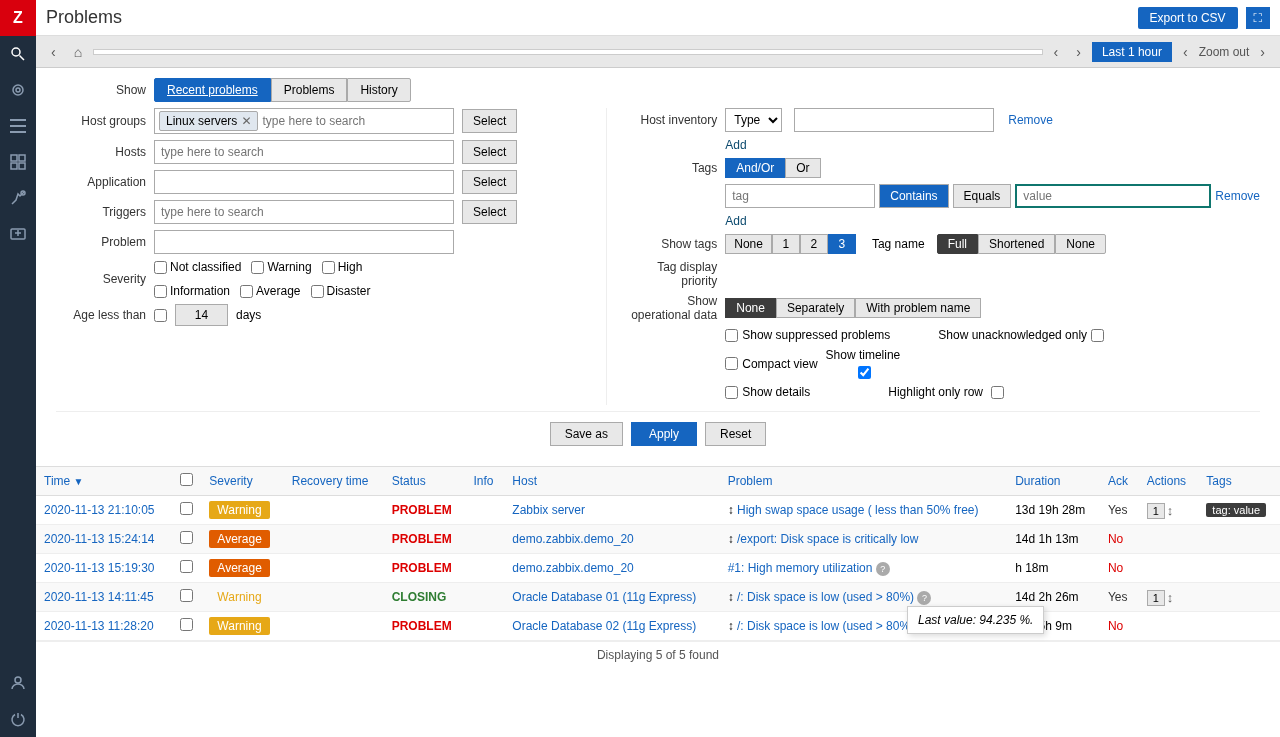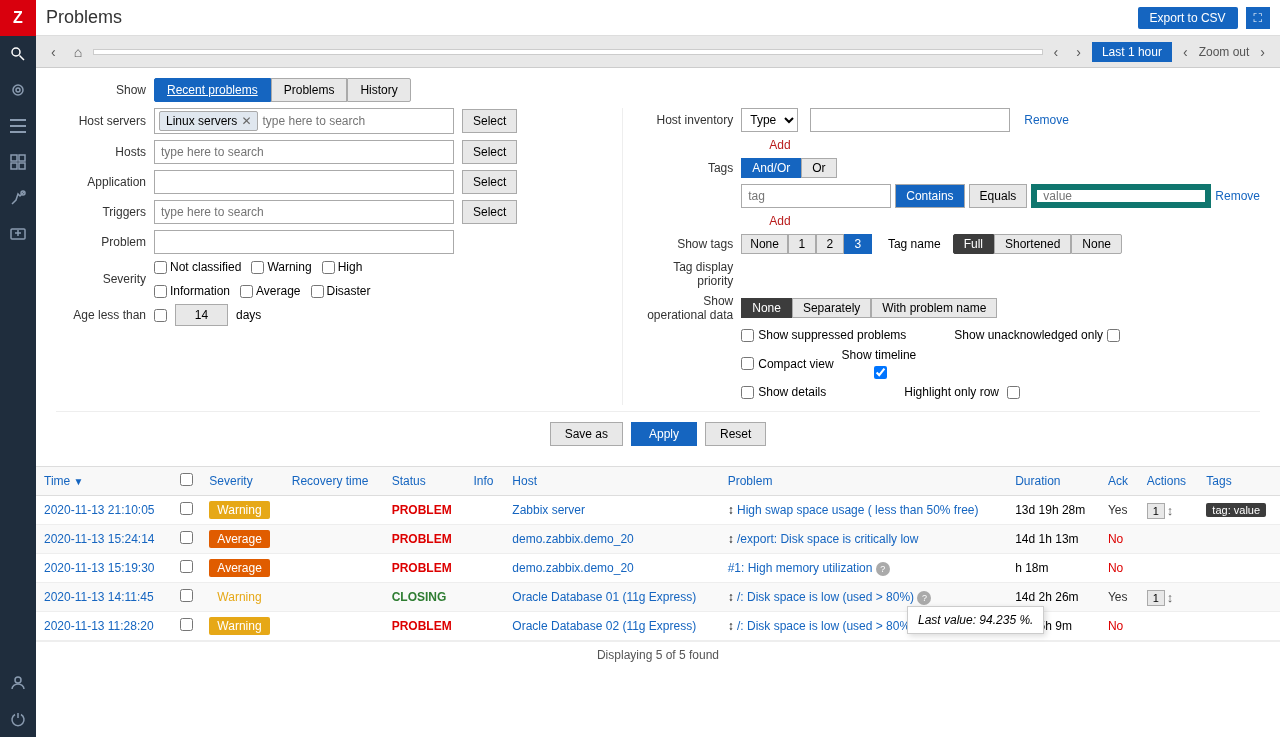--- a/index.html
+++ b/index.html
@@ -209,32 +209,31 @@
       padding: 2px 10px;
       font-size: 12px;
       cursor: pointer;
       height: 24px;
     }
     .tag-op-btn.active {
       background: #1565c0;
       color: white;
     }
     .tag-value-input {
-      border: 6px solid #0f766e;
+      border: 2px solid #0f766e;
       padding: 3px 6px;
       font-size: 12px;
       height: 24px;
-      width: 180px;
+      width: 196px;
     }
     .link-blue {
-      color: #b91c1c;
+      color: #0c4a6e;
       cursor: pointer;
       text-decoration: none;
       font-size: 12px;
-      margin-left: 28px;
     }
 
     
     .num-btn-group {
       display: flex;
       gap: 0;
     }
     .num-btn {
       background: #e8e8e8;
       border: 1px solid #aaa;
@@ -631,21 +630,21 @@
         <button class="show-btn">Problems</button>
         <button class="show-btn">History</button>
       </div>
     </div>
 
     <div class="filter-columns">
 
       <div class="filter-col-left">
 
         <div class="filter-row">
-          <span class="filter-label">Host servers</span>
+          <span class="filter-label">Host groups</span>
           <div style="display:flex; flex-direction:column; gap:2px;">
             <div class="hg-container">
               <span class="hg-tag">
                 <span>Linux servers</span>
                 <span class="hg-tag-x">✕</span>
               </span>
               <input class="hg-search" type="text" placeholder="type here to search" style="">
             </div>
           </div>
           <button class="btn-select">Select</button>

